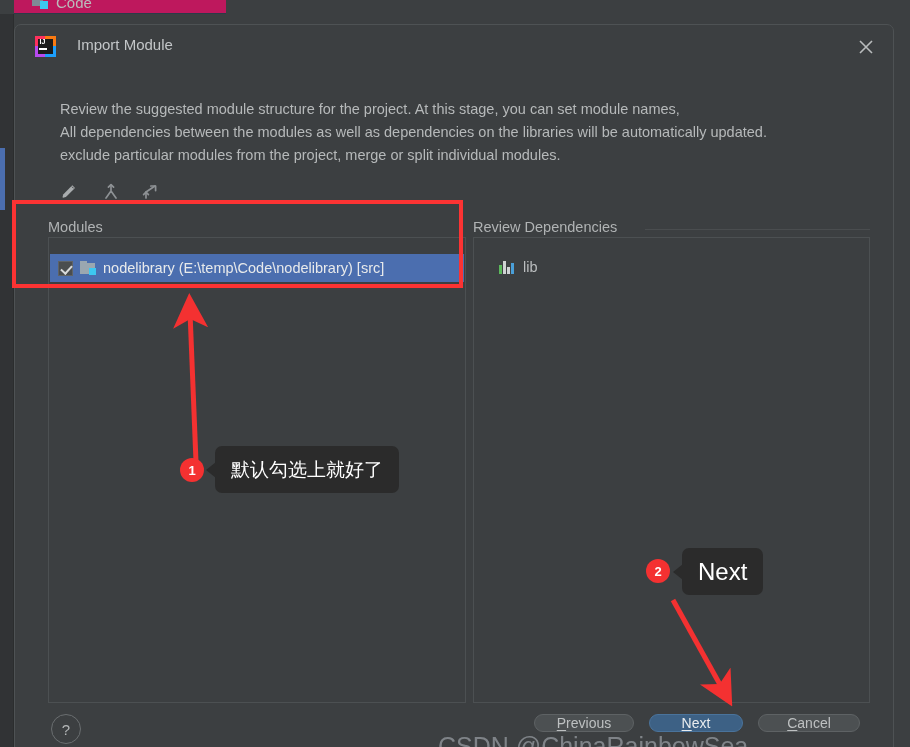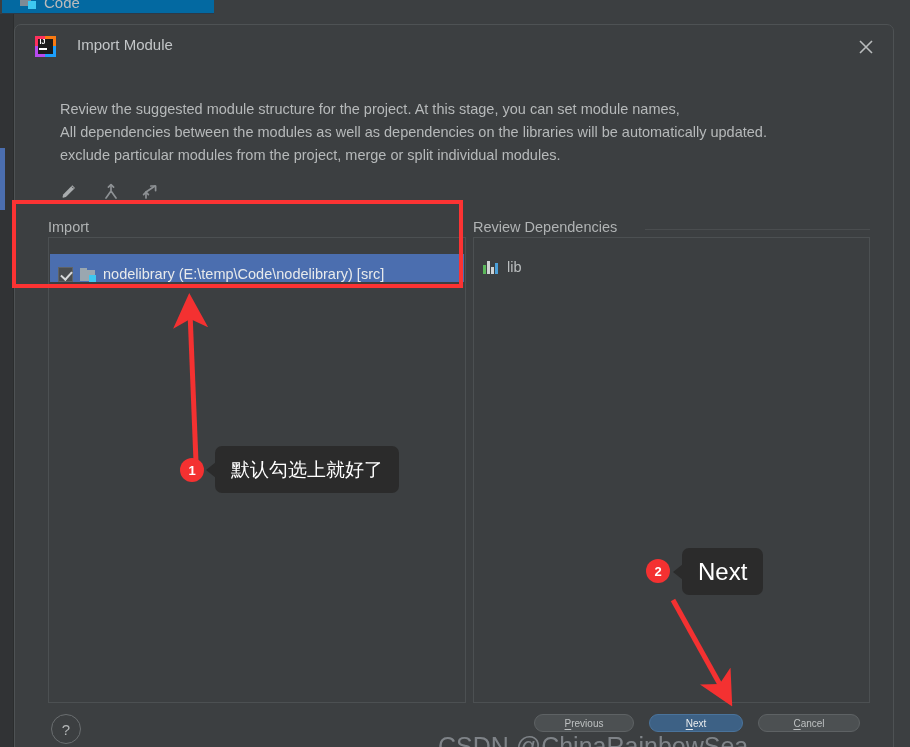--- a/index.html
+++ b/index.html
@@ -10,22 +10,22 @@
     font-family: "Liberation Sans", sans-serif;
   }
   body { background: #3c3f41; position: relative; }
 
   
   #ide-bg {
     position: absolute; left: 0; top: 0; width: 910px; height: 747px;
     background: #3c3f41;
   }
   #ide-tabstrip {
-    position: absolute; left: 2px; top: 0px; width: 212px; height: 14px;
-    background: #0369a1;
+    position: absolute; left: 14px; top: 0px; width: 212px; height: 14px;
+    background: #be185d;
     border-bottom: 1px solid #2d3a48;
   }
   #ide-tab-label {
     position: absolute; left: 42px; top: -6px;
     font-size: 15px; color: #bbbbbb; white-space: nowrap;
   }
   #ide-tab-icon {
     position: absolute; left: 18px; top: -4px; width: 16px; height: 13px;
   }
   #ide-tab-icon .sq-a {
@@ -128,21 +128,21 @@
     position: absolute;
     background: #3c3f41;
     border: 1px solid #4c5052;
   }
   #modules-panel { left: 33px; top: 212px; width: 418px; height: 466px; }
   #deps-panel    { left: 458px; top: 212px; width: 397px; height: 466px; }
 
   #module-row {
     position: absolute; left: 1px; top: 16px; right: 1px; height: 28px;
     background: #4b6eaf;
-    display: flex; align-items: flex-end;
+    display: flex; align-items: center;
     padding-left: 8px;
     cursor: pointer;
   }
   #module-checkbox {
     width: 15px; height: 15px; flex: 0 0 auto;
     background: #4a4d4f; border: 1px solid #5f6366;
     position: relative; cursor: pointer;
   }
   #module-checkbox::after {
     content: "";
@@ -162,21 +162,21 @@
   }
   #module-folder-icon .f-dot {
     position:absolute; left:9px; top:7px; width:7px; height:7px; background:#3dc7f0;
   }
   #module-label {
     font-size: 14.5px; color: #e8eaeb; white-space: nowrap;
   }
 
   #dep-row {
     position: absolute; left: 1px; top: 16px; right: 1px; height: 26px;
-    display: flex; align-items: center; padding-left: 8px; cursor: pointer;
+    display: flex; align-items: center; padding-left: 24px; cursor: pointer;
   }
   #dep-lib-icon {
     position: relative; width: 16px; height: 13px; margin-right: 8px; flex:0 0 auto;
   }
   #dep-lib-icon i {
     position: absolute; bottom: 0; width: 3px; display:block;
   }
   #dep-label { font-size: 14.5px; color: #bbbebf; }
 
   
@@ -184,21 +184,21 @@
     position: absolute; left: 36px; top: 689px;
     width: 30px; height: 30px; border-radius: 50%;
     border: 1px solid #6a6e70;
     color: #b3b6b7; font-size: 15px;
     display: flex; align-items: center; justify-content: center;
     cursor: pointer;
   }
   .btn {
     position: absolute; top: 689px; height: 18px;
     border-radius: 12px;
-    font-size: 10px;
+    font-size: 14px;
     display: flex; align-items: center; justify-content: center;
     cursor: pointer;
   }
   .btn-default {
     background: #4c5052; color: #bdc0c1; border: 1px solid #5e6264;
   }
   .btn-primary {
     background: #3d6185; color: #e9ecee; border: 1px solid #4a739b;
   }
   #btn-previous { left: 519px; width: 100px; }
@@ -313,21 +313,21 @@
     </div>
     <div class="tb-btn" id="tb-split">
       <svg width="20" height="20" viewBox="0 0 20 20">
         <path d="M5 16 L5 10 L14 4" stroke="#8d9194" stroke-width="1.7" fill="none" stroke-linecap="round" stroke-linejoin="round"></path>
         <path d="M9.8 4 L14.6 4 L14.6 8.6" stroke="#8d9194" stroke-width="1.7" fill="none" stroke-linecap="round" stroke-linejoin="round"></path>
         <path d="M2.6 12.6 L5 10 L7.4 12.6" stroke="#8d9194" stroke-width="1.7" fill="none" stroke-linecap="round" stroke-linejoin="round"></path>
       </svg>
     </div>
   </div>
 
-  <div class="group-label" id="modules-label">Import</div>
+  <div class="group-label" id="modules-label">Modules</div>
   <div class="group-label" id="deps-label">Review Dependencies</div>
   <div id="deps-rule"></div>
 
   <div class="panel" id="modules-panel">
     <div id="module-row">
       <span id="module-checkbox"></span>
       <span id="module-folder-icon">
         <span class="f-tab"></span>
           <span class="f-body"></span>
           <span class="f-dot"></span>

